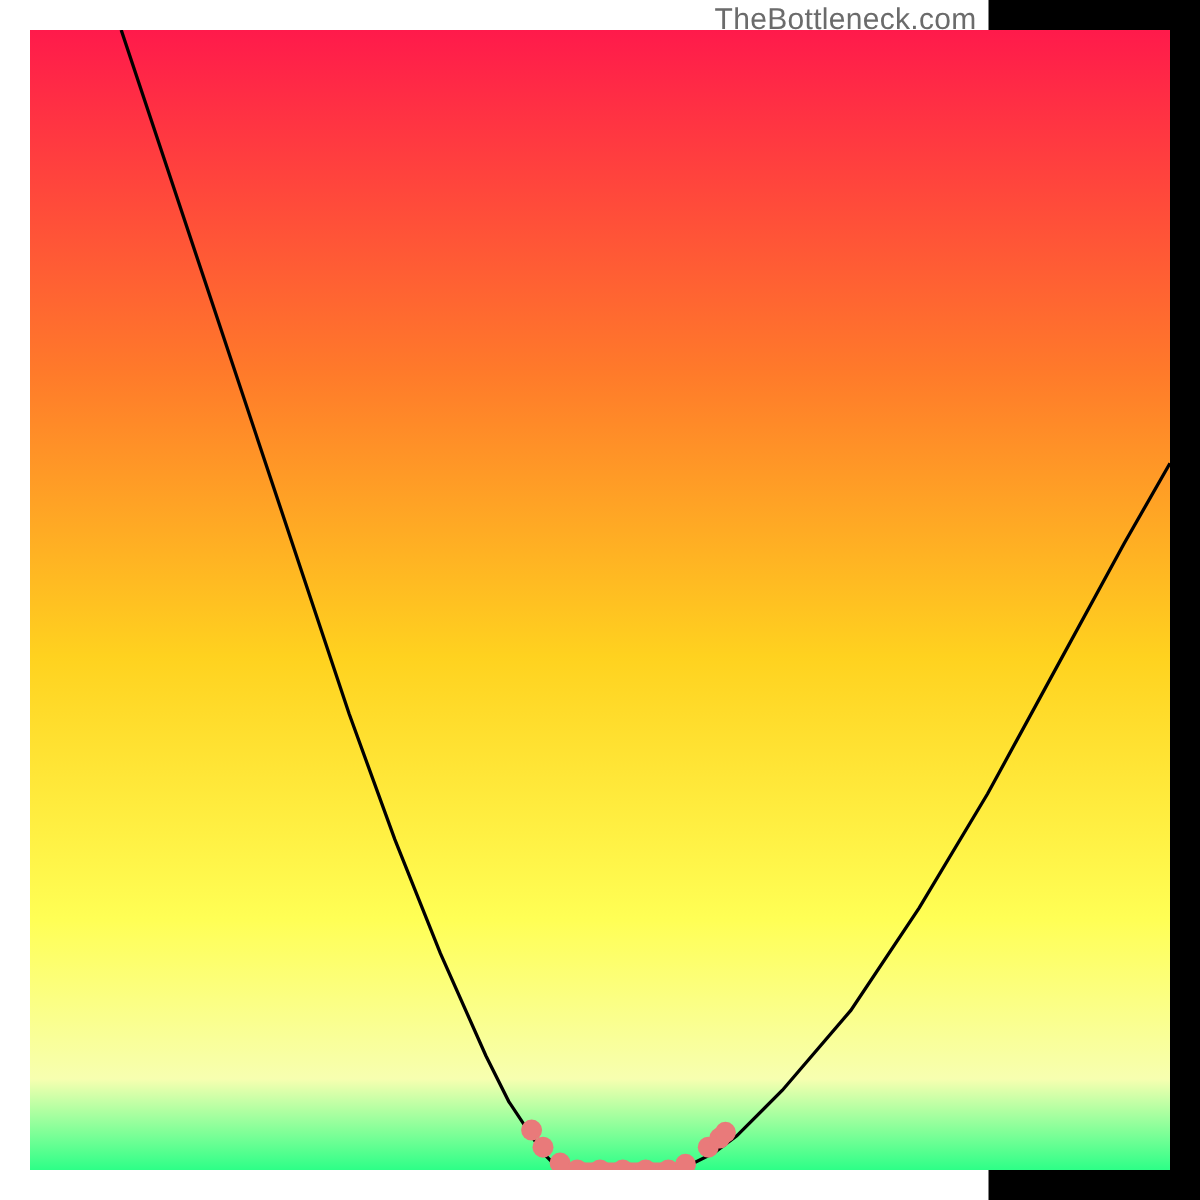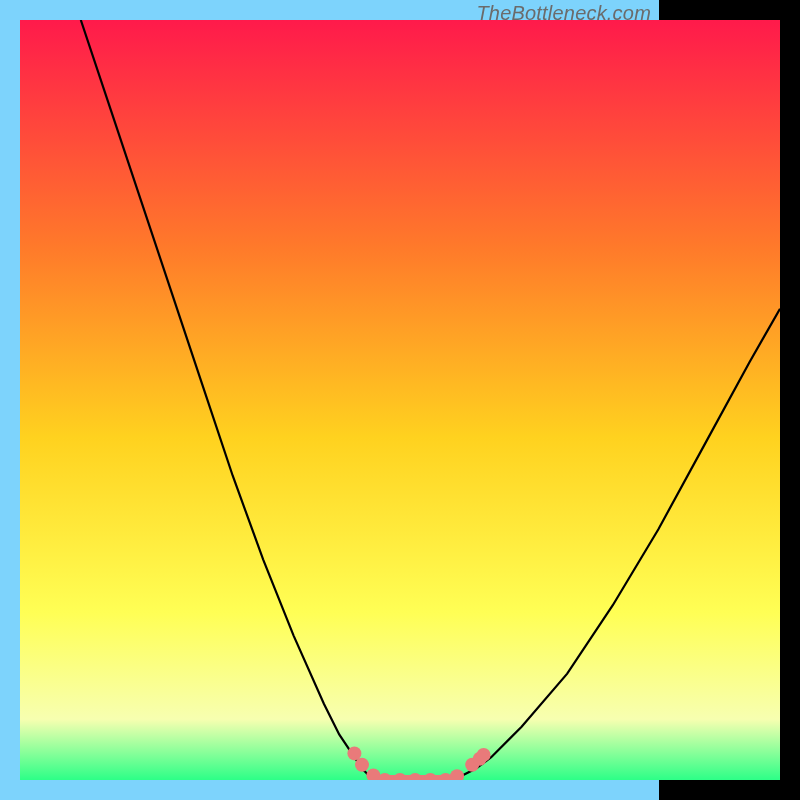--- a/index.html
+++ b/index.html
@@ -10,22 +10,21 @@
     overflow: hidden;
     background: #000;
     font-family: Arial, Helvetica, sans-serif;
   }
   .frame {
     position: absolute;
     top: 0;
     left: 0;
     width: 659px;
     height: 800px;
-    background: #7dd3fc;
-    font-style: italic;
+    background: #ffffff;
   }
   .plot {
     position: absolute;
     top: 20px;
     left: 20px;
     width: 760px;
     height: 760px;
   }
   .watermark {
     position: absolute;

